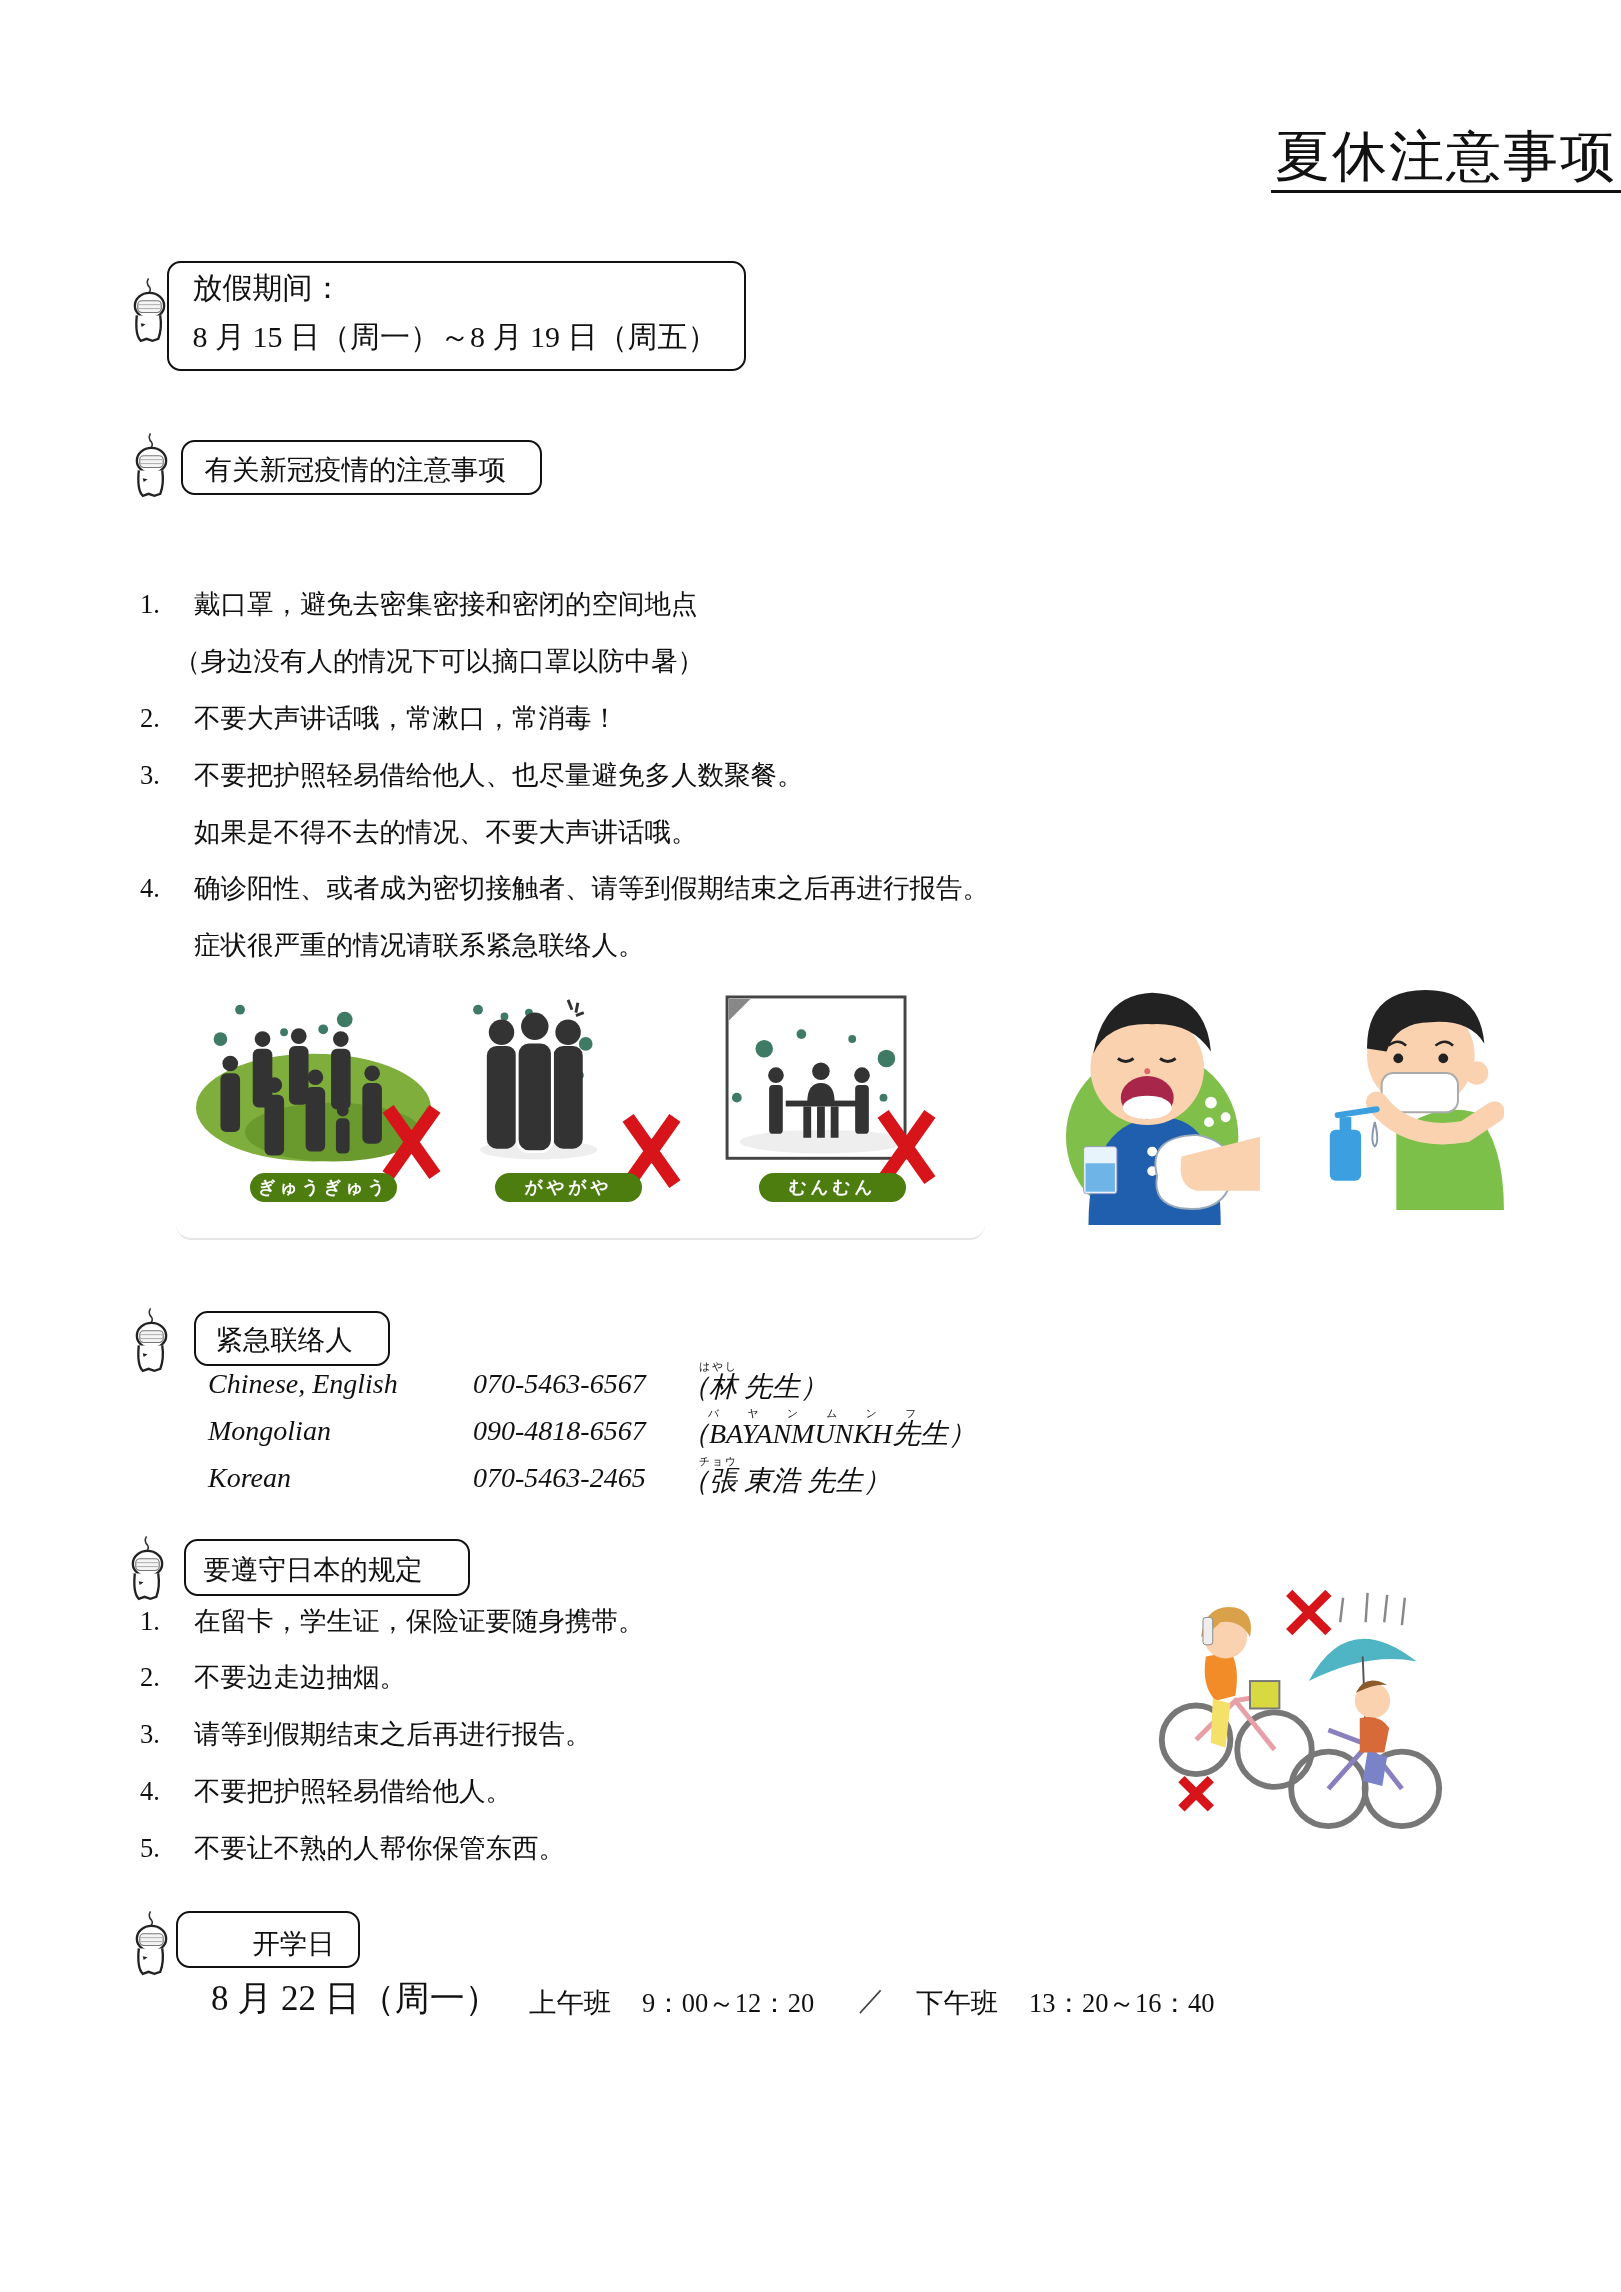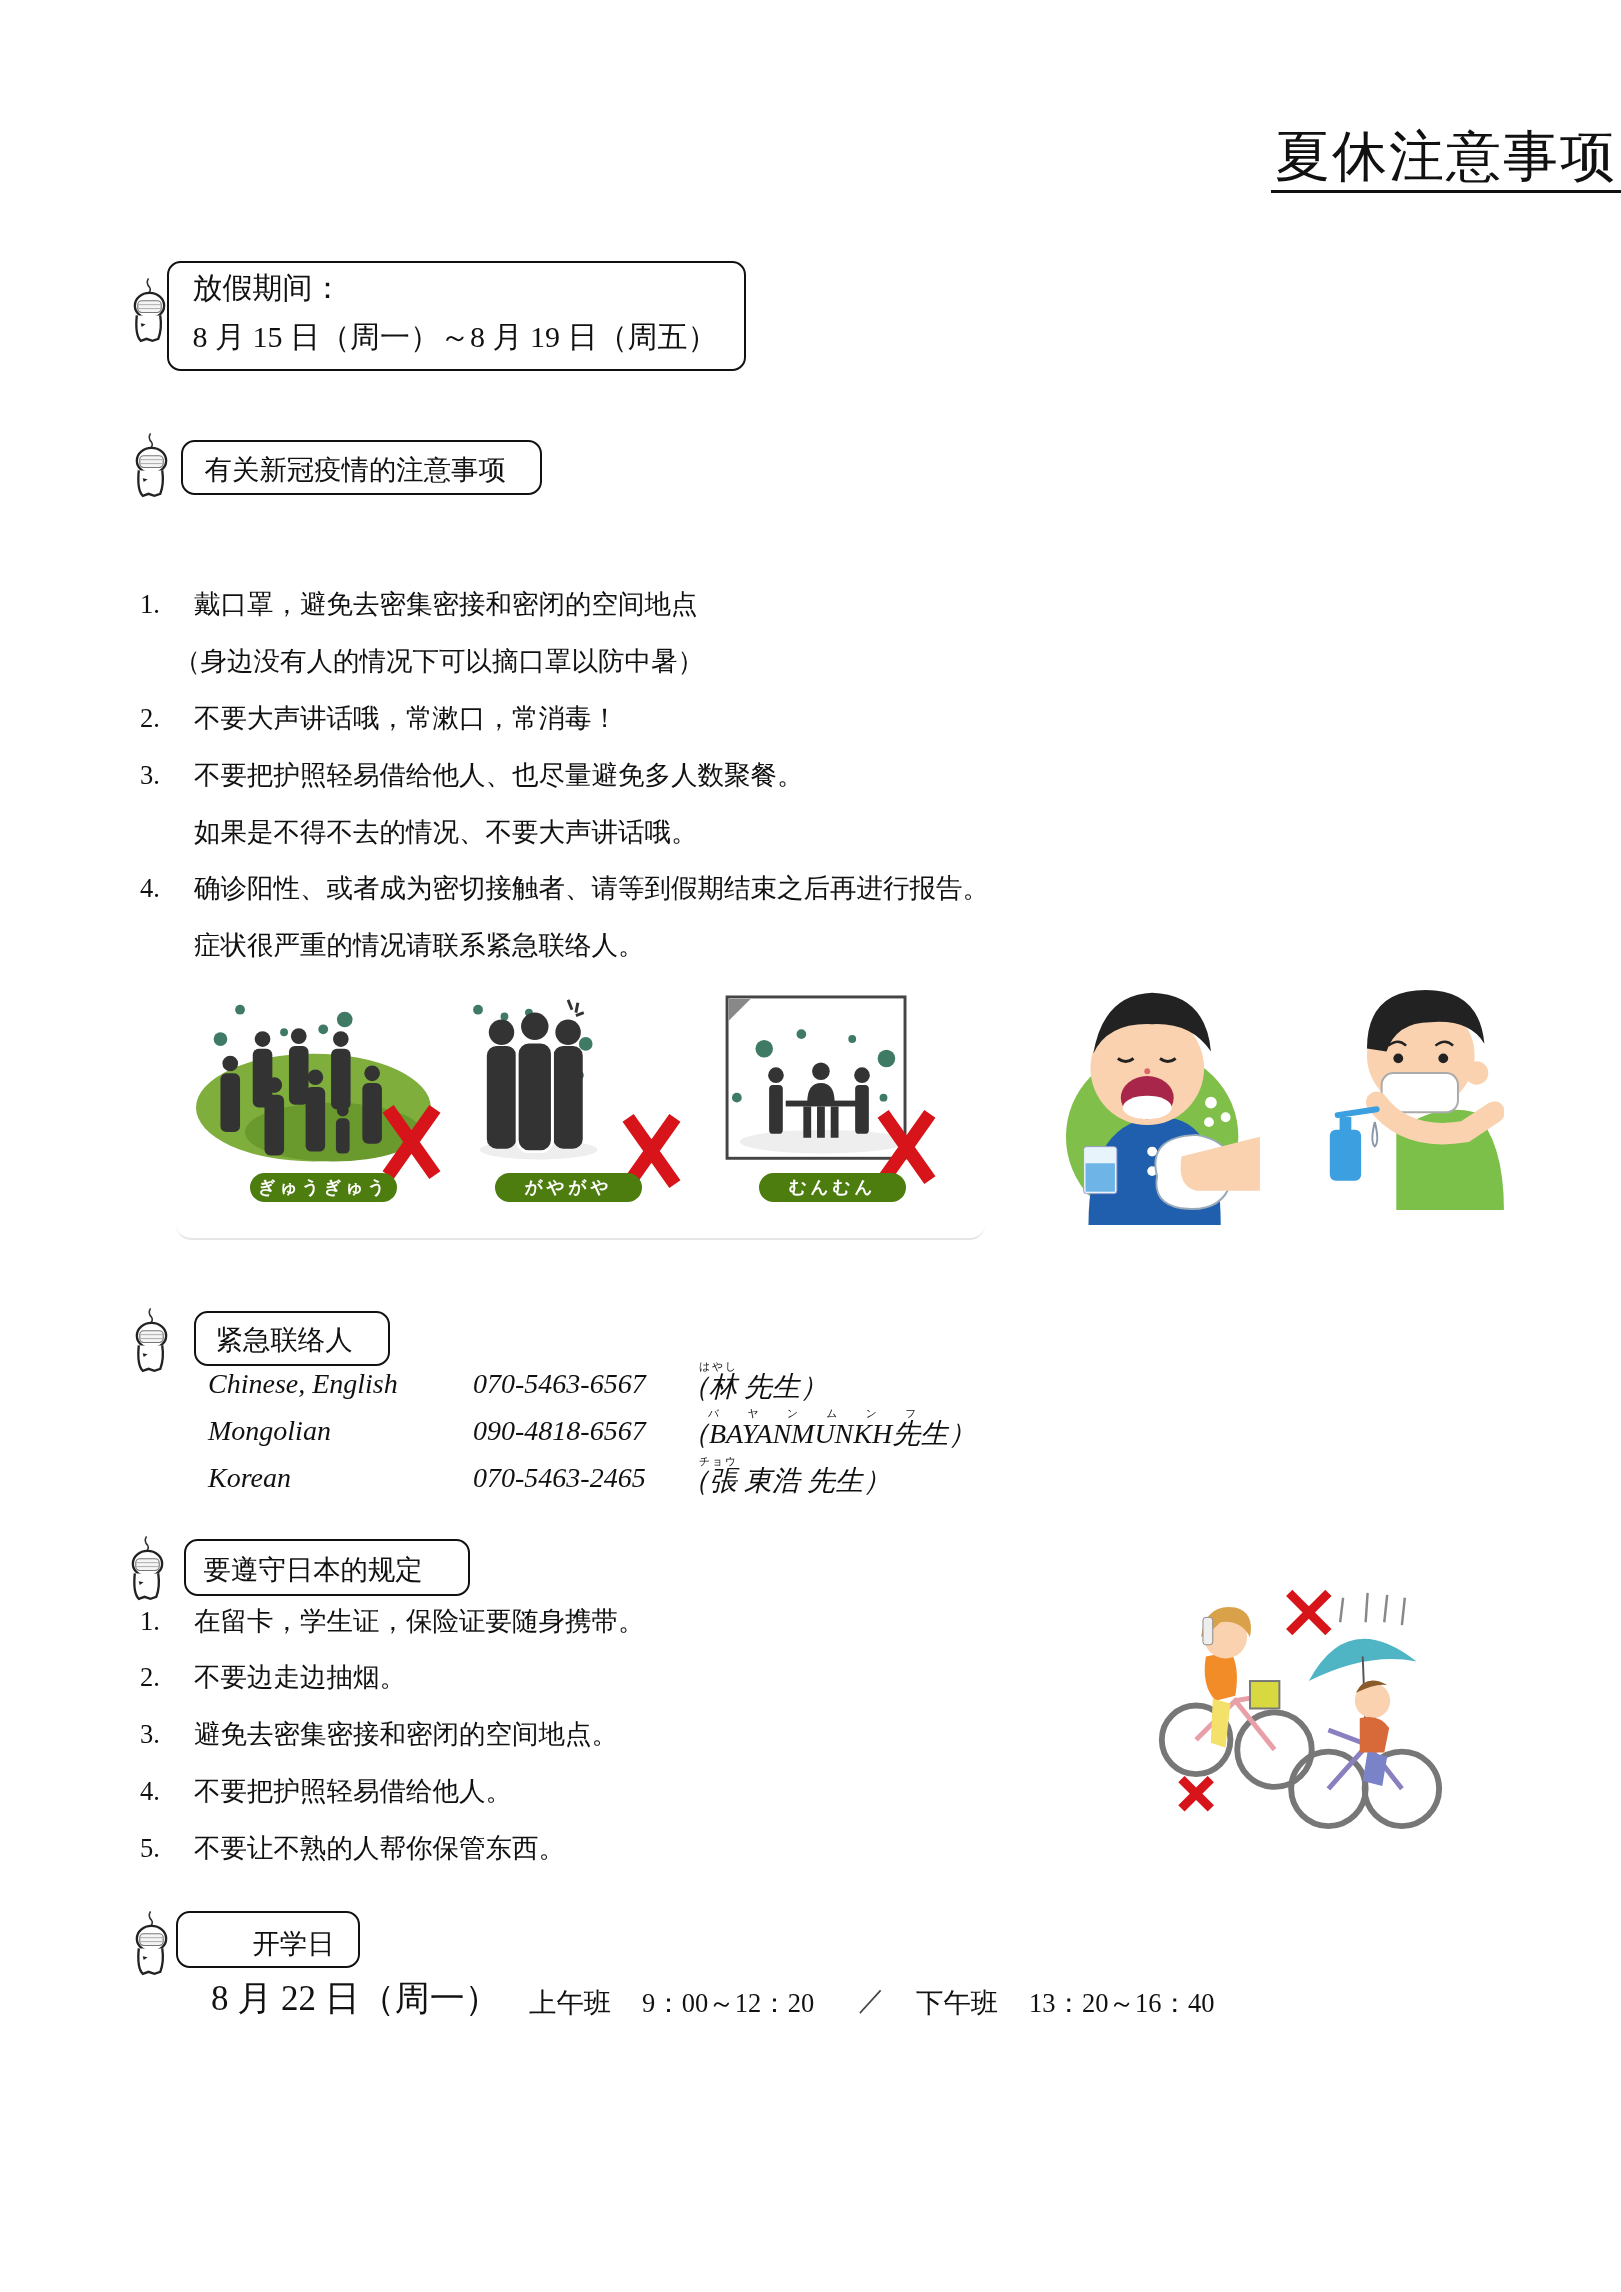--- a/index.html
+++ b/index.html
@@ -230,21 +230,21 @@
 <div class="abs ruby" style="left:699px;top:1455px">チョウ</div>
 <div class="abs contact-row" style="left:681px;top:1462px">（張 東浩  先生）</div>
 
 <svg class="abs mascot" style="left:127px;top:1534px" viewBox="0 0 42 72" width="41" height="71">
     <use href="#mascot"></use>
   </svg>
 <div class="abs hbox" style="left:184px;top:1539px;width:286px;height:57px;padding:14.7px 0 0 17.6px;font-size:27.4px;">要遵守日本的规定</div>
 
 <div class="abs list-line" style="top:1603px"><span class="num">1.</span><span>在留卡，学生证，保险证要随身携带。</span></div>
 <div class="abs list-line" style="top:1659px"><span class="num">2.</span><span>不要边走边抽烟。</span></div>
-<div class="abs list-line" style="top:1716px"><span class="num">3.</span><span>避免去密集密接和密闭的空间地点。</span></div>
+<div class="abs list-line" style="top:1716px"><span class="num">3.</span><span>请等到假期结束之后再进行报告。</span></div>
 <div class="abs list-line" style="top:1773px"><span class="num">4.</span><span>不要把护照轻易借给他人。</span></div>
 <div class="abs list-line" style="top:1830px"><span class="num">5.</span><span>不要让不熟的人帮你保管东西。</span></div>
 
 <svg class="abs" style="left:1152px;top:1583px" width="294" height="250" viewBox="0 0 300 255">
 
   <circle cx="45" cy="160" r="35" fill="none" stroke="#777" stroke-width="6"></circle>
   <circle cx="125" cy="170" r="38" fill="none" stroke="#777" stroke-width="6"></circle>
   <path d="M45 160 l40 -40 l40 50 M85 120 l30 -5" stroke="#e8a0a8" stroke-width="5" fill="none"></path>
   <rect x="100" y="100" width="30" height="28" fill="#d8d840" stroke="#777" stroke-width="2"></rect>
   <path d="M55 75 q-5 30 10 45 l20 -5 q5 -30 -5 -45 z" fill="#f28c28"></path>

